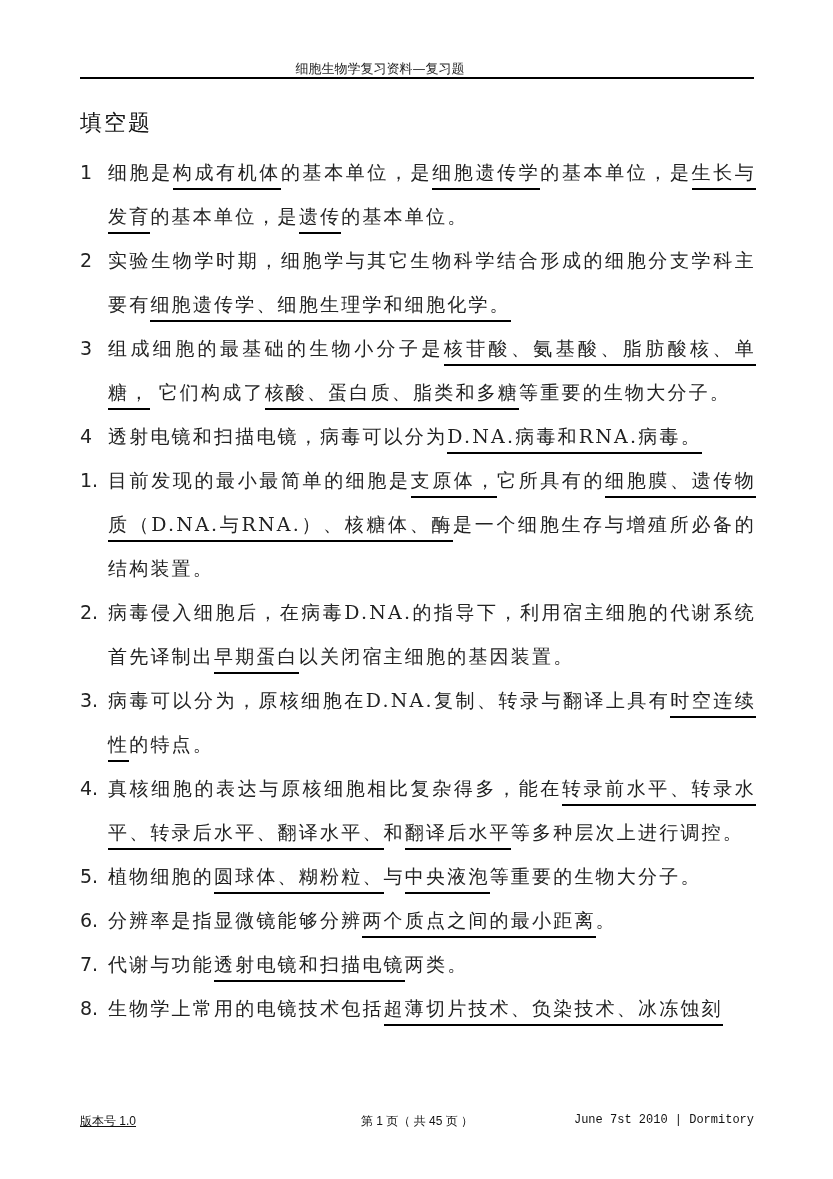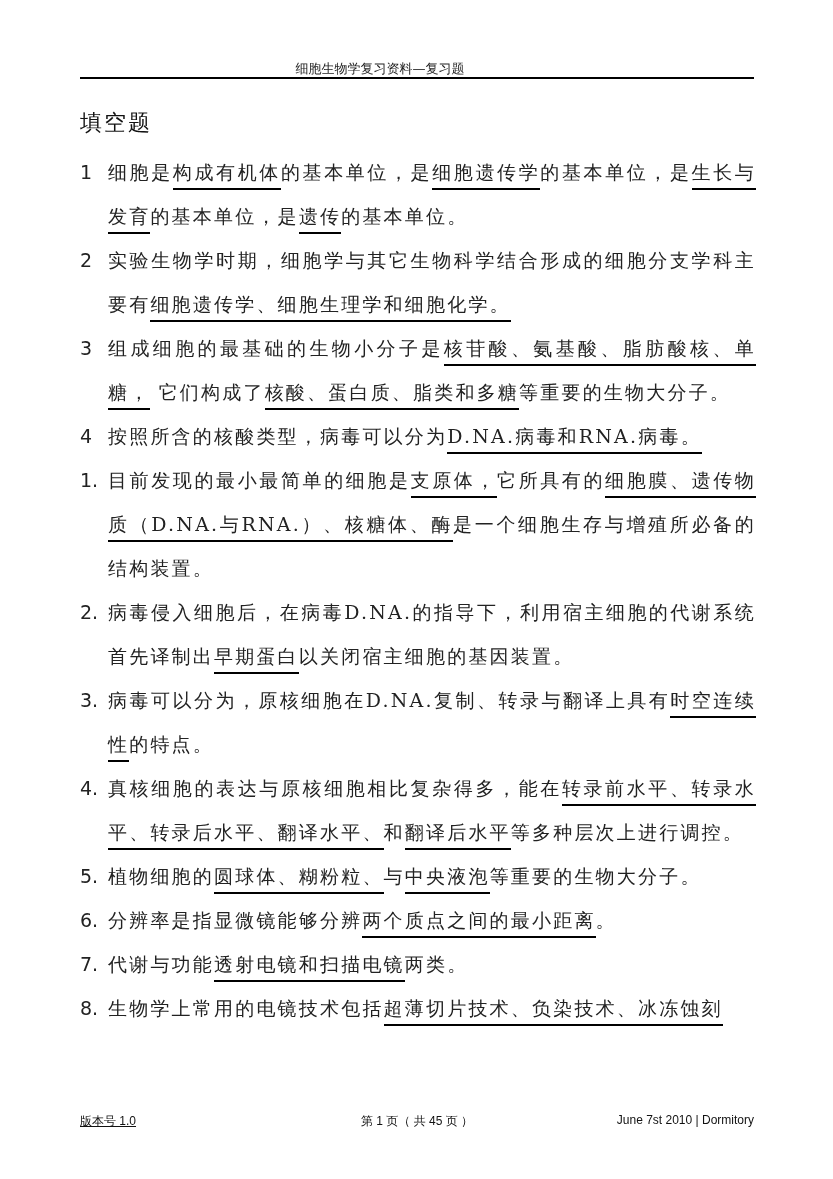--- a/index.html
+++ b/index.html
@@ -8,21 +8,21 @@
   .header-rule { position:absolute; top:77px; left:80px; width:674px; height:2px; background:#000; }
   .section-title { position:absolute; top:108px; left:80px; font-size:22px; font-weight:normal; letter-spacing:2px; }
   .content { position:absolute; top:150px; left:80px; width:676px; }
   .item { display:flex; font-size:19px; line-height:44px; color:#222; }
   .num { width:28px; flex:none; font-family:"DejaVu Sans", sans-serif; font-size:19px; }
   .text { flex:1; letter-spacing:2.2px; text-align:justify; }
   .u { border-bottom:2px solid #000; padding-bottom:5px; }
   .footer { position:absolute; top:1113px; left:80px; width:674px; font-size:12px; font-family:"Liberation Sans", sans-serif; color:#111; }
   .footer .left { position:absolute; left:0;text-decoration:underline; }
   .footer .center { position:absolute; left:0; width:674px; text-align:center; }
-  .footer .right { position:absolute; right:0; }
+  .footer .right { position:absolute; right:0;font-family:Liberation Mono, monospace; }
 </style>
 </head>
 <body>
 
 <div class="header-title">细胞生物学复习资料—复习题</div>
 <div class="header-rule"></div>
 
 <div class="section-title">填空题</div>
 
 <div class="content" id="content">
@@ -33,21 +33,21 @@
     <div class="item">
       <span class="num">2</span>
       <span class="text"><span>实验生物学时期，细胞学与其它生物科学结合形成的细胞分支学科主要有</span><span class="u">细胞遗传学、细胞生理学和细胞化学。</span></span>
     </div>
     <div class="item">
       <span class="num">3</span>
       <span class="text"><span>组成细胞的最基础的生物小分子是</span><span class="u">核苷酸、氨基酸、脂肪酸核、单糖，</span><span> 它们构成了</span><span class="u">核酸、蛋白质、脂类和多糖</span><span>等重要的生物大分子。</span></span>
     </div>
     <div class="item">
       <span class="num">4</span>
-      <span class="text"><span>按照所含的核酸类型，病毒可以分为</span><span class="u">D.NA.病毒和RNA.病毒。</span></span>
+      <span class="text"><span>透射电镜和扫描电镜，病毒可以分为</span><span class="u">D.NA.病毒和RNA.病毒。</span></span>
     </div>
     <div class="item">
       <span class="num">1.</span>
       <span class="text"><span>目前发现的最小最简单的细胞是</span><span class="u">支原体，</span><span>它所具有的</span><span class="u">细胞膜、遗传物质（D.NA.与RNA.）、核糖体、酶</span><span>是一个细胞生存与增殖所必备的结构装置。</span></span>
     </div>
     <div class="item">
       <span class="num">2.</span>
       <span class="text"><span>病毒侵入细胞后，在病毒D.NA.的指导下，利用宿主细胞的代谢系统首先译制出</span><span class="u">早期蛋白</span><span>以关闭宿主细胞的基因装置。</span></span>
     </div>
     <div class="item">

